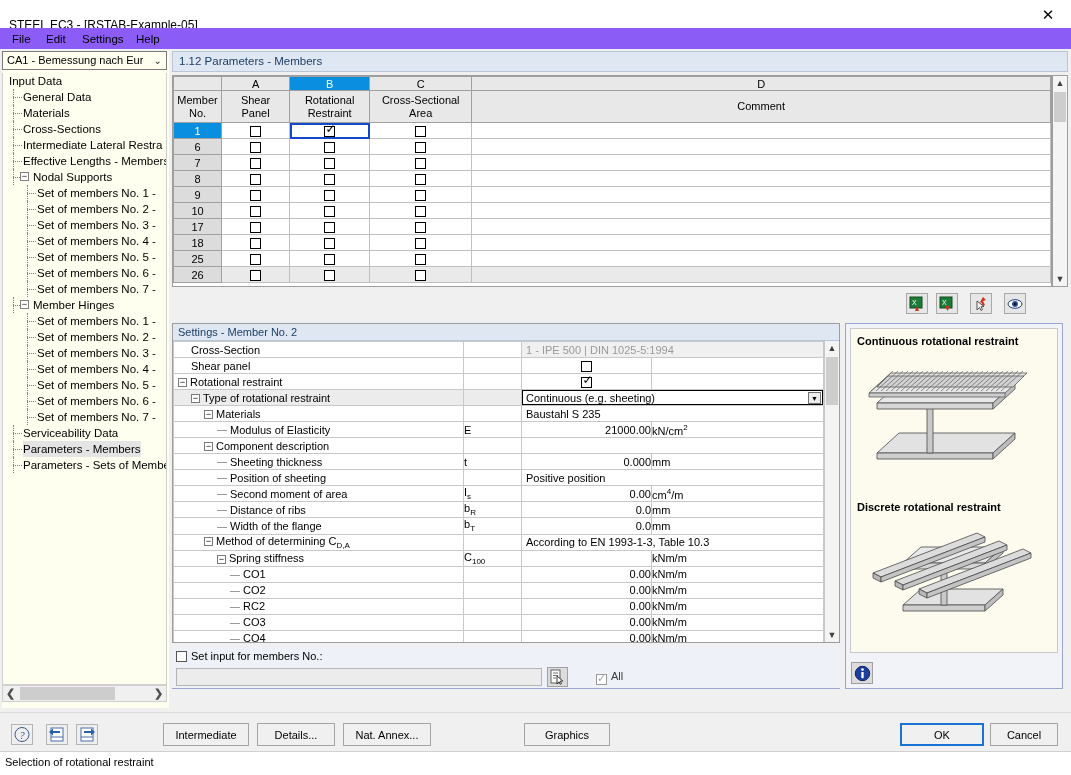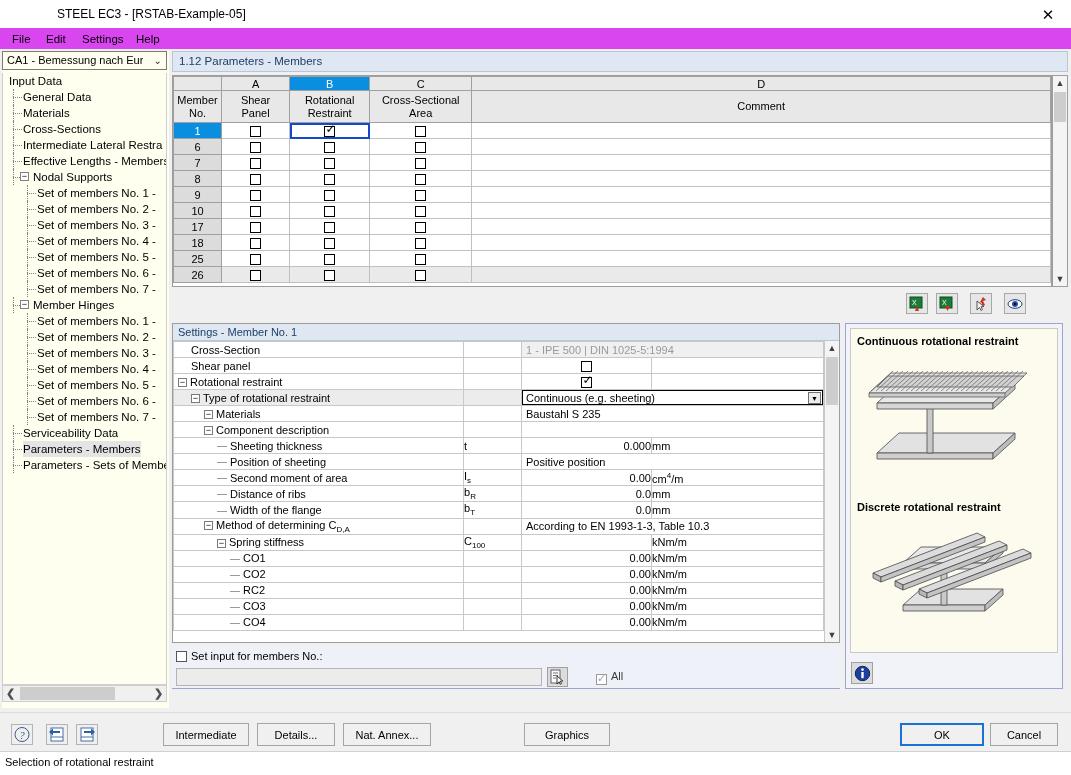--- a/index.html
+++ b/index.html
@@ -14,34 +14,33 @@
     -webkit-font-smoothing: antialiased;
   }
   .app { position: relative; width: 1071px; height: 775px; background:#fff; }
 
   
   .titlebar {
     position:absolute; left:0; top:0; width:1071px; height:28px;
     background:#ffffff; border-bottom:none;
   }
   .titlebar .title {
-    position:absolute; left:9px; top:7px; font-size:12px; color:#000;
+    position:absolute; left:9px; top:18px; font-size:12px; color:#000;
     white-space:nowrap;
-    margin-left:48px;
   }
   .titlebar .closebtn {
     position:absolute; right:0; top:0; width:46px; height:28px;
     display:flex; align-items:center; justify-content:center;
     font-size:15px; color:#000; cursor:pointer; line-height:1;
   }
 
   
   .menubar {
     position:absolute; left:0; top:28px; width:1071px; height:21px;
-    background:#d946ef;
+    background:#8b5cf6;
   }
   .menubar .mi {
     position:absolute; top:3px; height:16px; padding:0 6px;
     font-size:11.5px; line-height:16px; color:#000; cursor:default;
   }
 
   
   .winbody {
     position:absolute; left:0; top:49px; width:1071px; height:663px;
     background:#f0f0f0;
@@ -609,21 +608,21 @@
         <div class="tbtn" style="left:98px;">
           <svg width="16" height="16" viewBox="0 0 16 16">
             <ellipse cx="8" cy="8" rx="7" ry="4.3" fill="#fff" stroke="#1a3a7a"></ellipse>
             <circle cx="8" cy="8" r="3" fill="#2a4fa0"></circle>
             <circle cx="8" cy="8" r="1.3" fill="#0a0a2a"></circle>
           </svg>
         </div>
       </div>
 
       <div class="settings">
-        <div class="shdr">Settings - Member No. 1</div>
+        <div class="shdr">Settings - Member No. 2</div>
         <table class="pgrid">
           <colgroup>
             <col style="width:290px">
               <col style="width:58px">
             <col style="width:130px">
               <col style="width:172px">
           </colgroup>
           <tbody id="pgridbody">
               <tr>
                 <td class="pname"><span class="ind" style="width: 17px;"></span><span>Cross-Section</span></td>
@@ -646,20 +645,26 @@
                 <td class="pname grp"><span class="ind" style="width: 17px;"></span><span class="exp">−</span><span>Type of rotational restraint</span></td>
                 <td class="psym grp"></td>
                 <td colspan="2" style="padding: 0px;">
                   <div class="dd"><span>Continuous (e.g. sheeting)</span><span class="ddbtn">▼</span></div>
                 </td>
               </tr>
               <tr>
                 <td class="pname"><span class="ind" style="width: 30px;"></span><span class="exp">−</span><span>Materials</span></td>
                 <td class="psym"></td>
                 <td colspan="2" class="pval left">Baustahl S 235</td>
+              </tr>
+              <tr>
+                <td class="pname"><span class="ind" style="width: 43px;"></span><span class="leafdash"></span><span>Modulus of Elasticity</span></td>
+                <td class="psym"><span>E</span></td>
+                <td class="pval">21000.00</td>
+                <td class="punit"><span>kN/cm</span><span class="sup">2</span></td>
               </tr>
               <tr>
                 <td class="pname"><span class="ind" style="width: 30px;"></span><span class="exp">−</span><span>Component description</span></td>
                 <td class="psym"></td>
                 <td colspan="2" class="pval left"></td>
               </tr>
               <tr>
                 <td class="pname"><span class="ind" style="width: 43px;"></span><span class="leafdash"></span><span>Sheeting thickness</span></td>
                 <td class="psym"><span>t</span></td>
                 <td class="pval">0.000</td>

